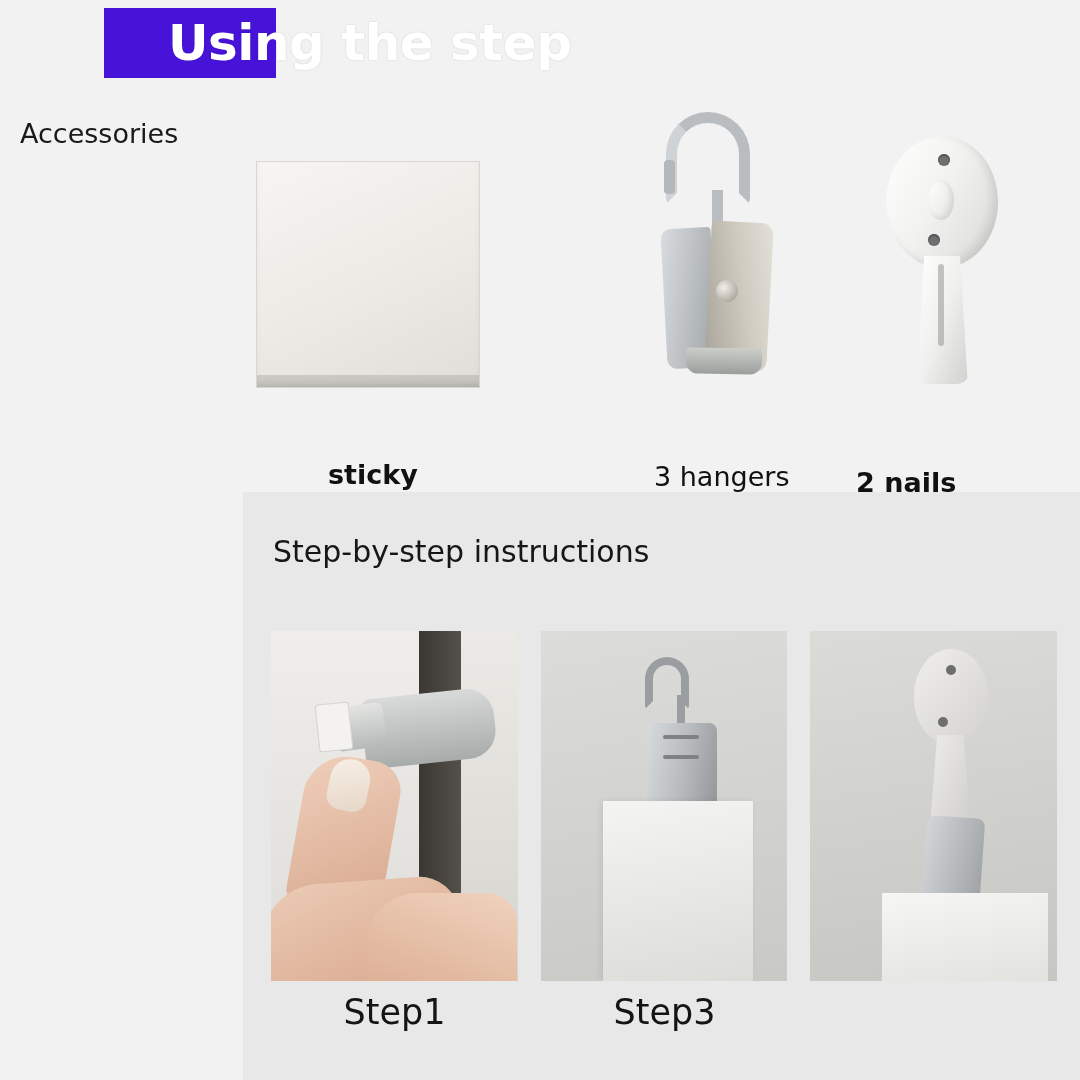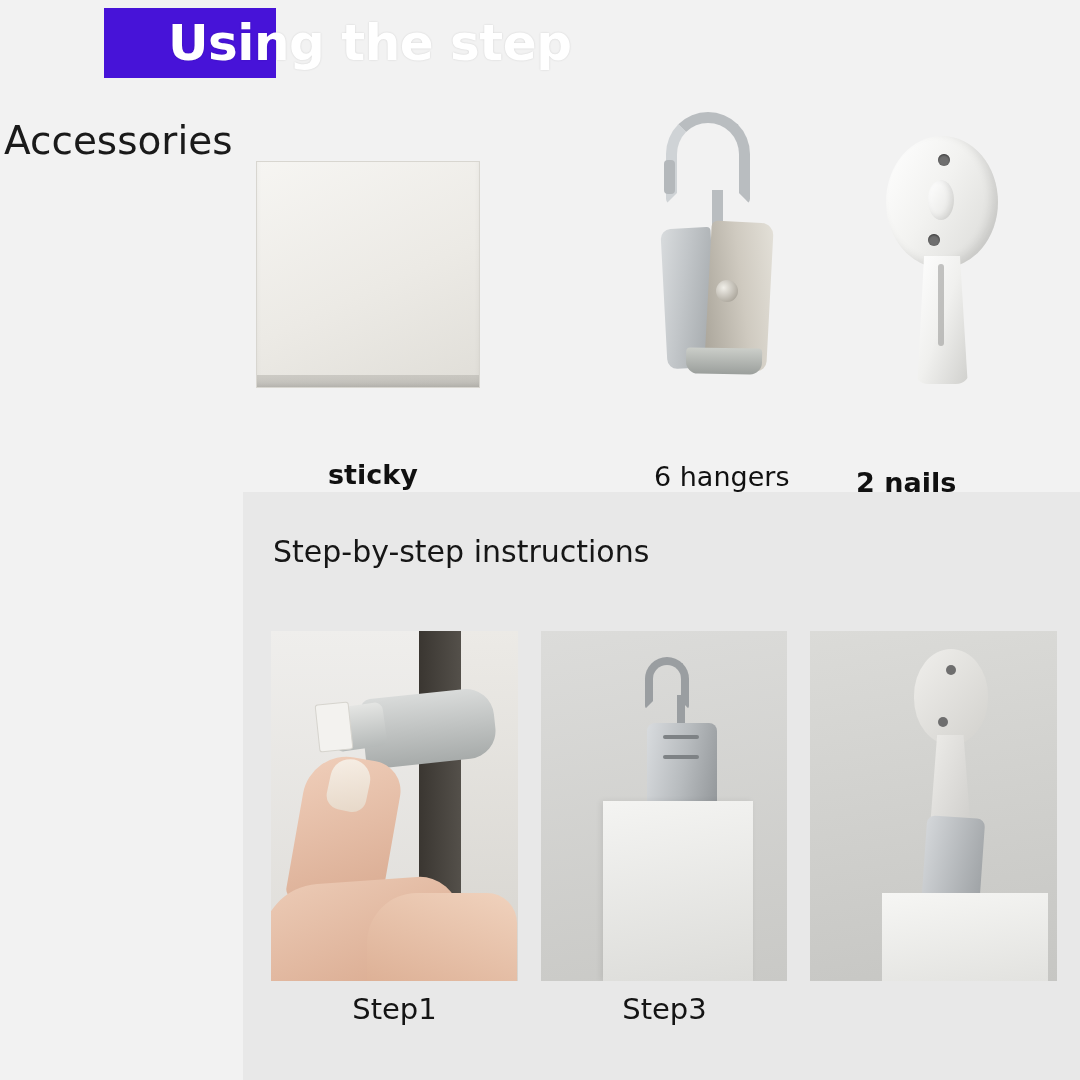--- a/index.html
+++ b/index.html
@@ -37,23 +37,23 @@
     letter-spacing: -0.5px;
     white-space: nowrap;
     text-shadow: 0 0 2px rgba(0,0,0,0.15);
     padding-left: 64px;
     box-sizing: border-box;
   }
 
   
   .accessories-label {
     position: absolute;
-    left: 4px;
+    left: 20px;
     top: 118px;
-    font-size: 39px;
+    font-size: 27px;
     color: #1a1a1a;
     letter-spacing: 0px;
     text-align: right;
   }
   .acc-caption {
     position: absolute;
     font-size: 27px;
     color: #111;
     white-space: nowrap;
     margin-top: 43px;
@@ -244,21 +244,21 @@
     position: absolute;
     left: 28px;
     top: 500px;
     width: 786px;
     display: flex;
     gap: 23px;
   }
   .step-caption {
     width: 247px;
     text-align: center;
-    font-size: 29px;
+    font-size: 35px;
     color: #141414;
   }
 
   
   .s1-wallL { position:absolute; left:0; top:0; width:148px; height:350px;
     background: linear-gradient(180deg,#efeeec,#dedcd8); }
   .s1-dark { position:absolute; left:148px; top:0; width:42px; height:350px;
     background: linear-gradient(90deg,#3a3631,#54504a); }
   .s1-wallR { position:absolute; left:190px; top:0; width:57px; height:350px;
     background: linear-gradient(180deg,#eceae6,#d6d4cf); }
@@ -325,21 +325,21 @@
   <div class="hook-curve"></div>
   <div class="hook-tip"></div>
   <div class="hook-stem"></div>
   <div class="clip-body">
     <div class="clip-left"></div>
     <div class="clip-right"></div>
     <div class="clip-jaw"></div>
     <div class="clip-pivot"></div>
   </div>
 </div>
-<div class="acc-caption cap-hangers">6 hangers</div>
+<div class="acc-caption cap-hangers">3 hangers</div>
 
 <div class="nailplate">
   <div class="np-top"></div>
   <div class="np-bump"></div>
   <div class="np-hole a"></div>
   <div class="np-hole b"></div>
   <div class="np-stem"></div>
   <div class="np-groove"></div>
 </div>
 <div class="acc-caption cap-nails">2 nails</div>

